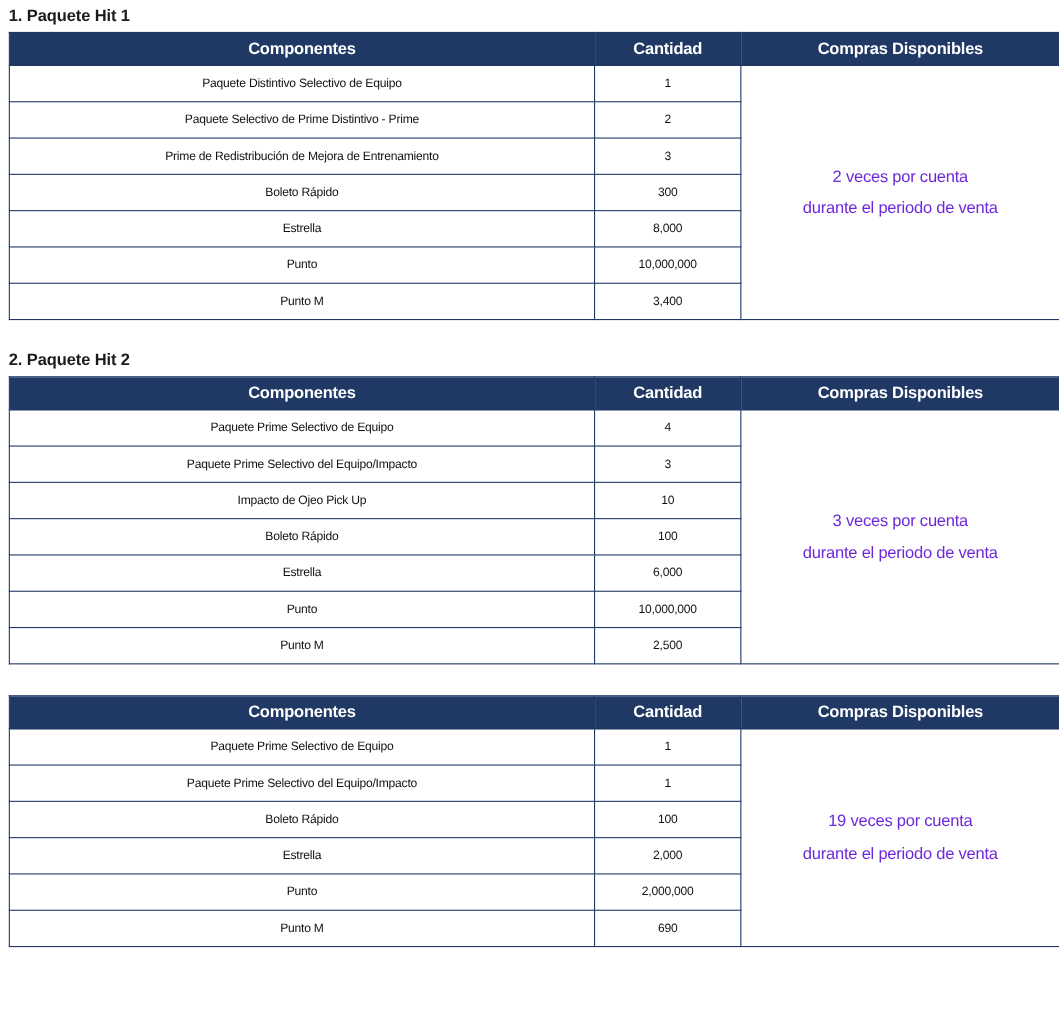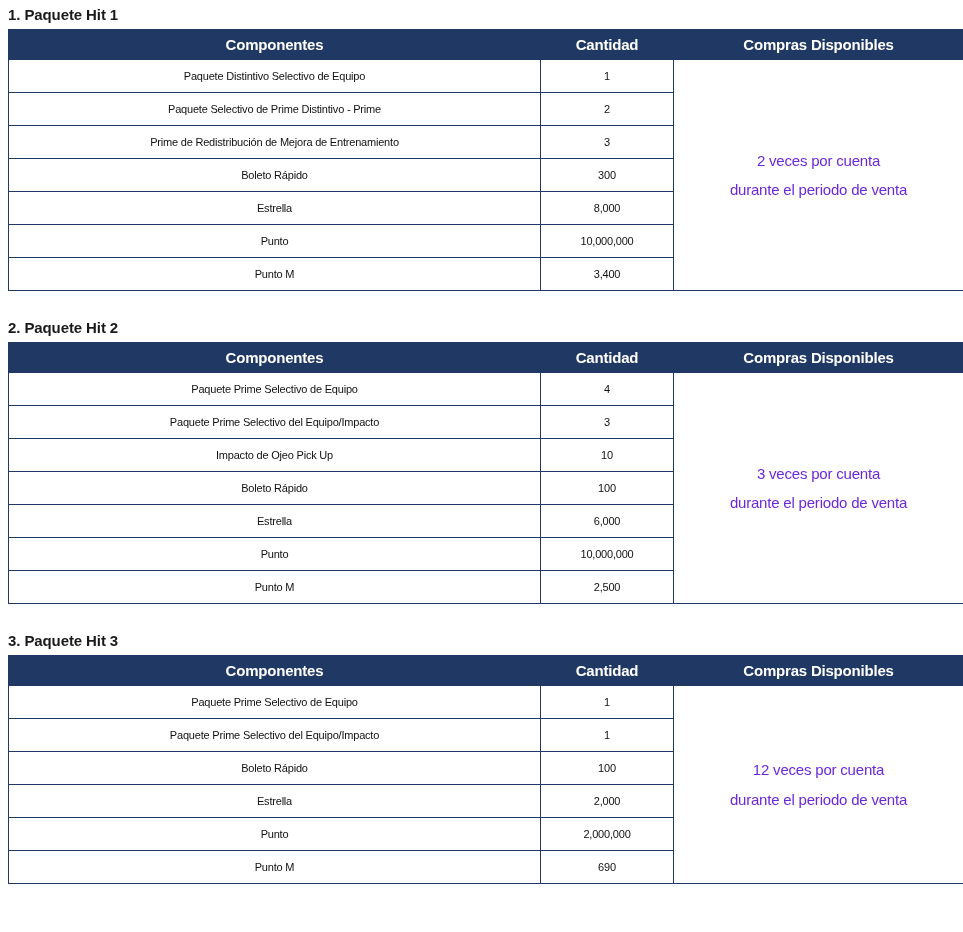--- a/index.html
+++ b/index.html
@@ -175,40 +175,39 @@
           <td>Punto M</td>
           <td>2,500</td>
         </tr>
       </tbody>
     </table>
   </div>
 
   <div class="spacer-20"></div>
 
   <div class="section">
-    <div class="section-title">3. Paquete Hit 3</div>
     <table class="pkg">
       <colgroup>
           <col class="c1">
           <col class="c2">
           <col class="c3">
         </colgroup>
       <thead>
         <tr>
           <th>Componentes</th>
           <th>Cantidad</th>
           <th>Compras Disponibles</th>
         </tr>
       </thead>
       <tbody>
         <tr>
           <td>Paquete Prime Selectivo de Equipo</td>
           <td>1</td>
           <td class="avail" rowspan="6">
-            <span class="avail-line">12 veces por cuenta</span>
+            <span class="avail-line">19 veces por cuenta</span>
             <span class="avail-line">durante el periodo de venta</span>
           </td>
         </tr>
         <tr>
           <td>Paquete Prime Selectivo del Equipo/Impacto</td>
           <td>1</td>
         </tr>
         <tr>
           <td>Boleto Rápido</td>
           <td>100</td>

